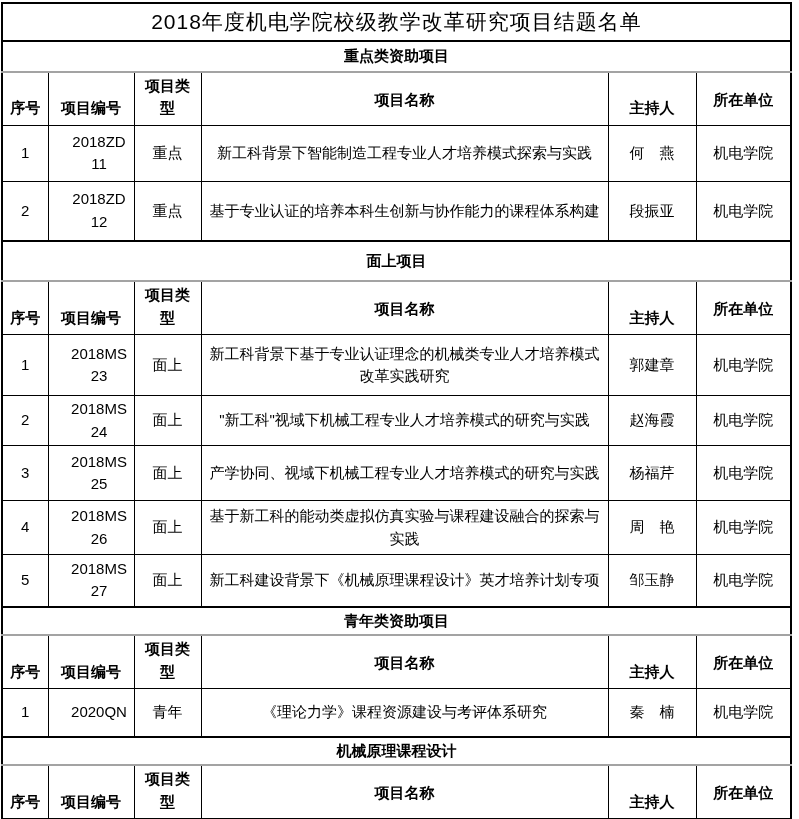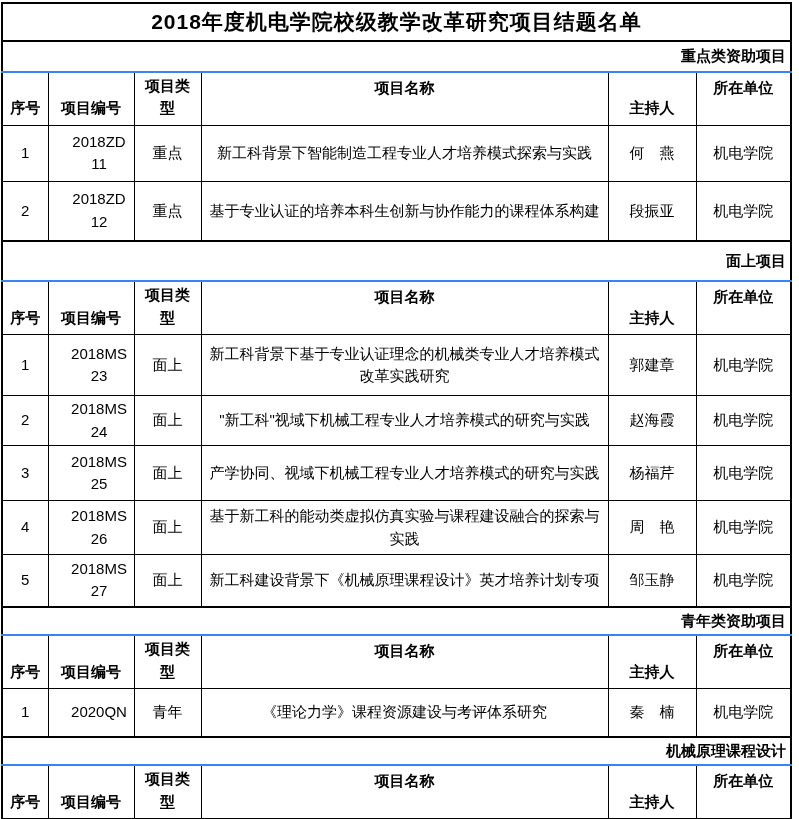--- a/index.html
+++ b/index.html
@@ -30,37 +30,36 @@
     vertical-align: middle;
     padding: 2px 4px;
     font-size: 15px;
     line-height: 1.5;
     overflow: hidden;
     word-break: break-all;
   }
   tr.title-row td {
     border-bottom: 2px solid #000;
     font-size: 21px;
-    font-weight: bold;
+    font-weight: normal;
     letter-spacing: 1px;
     padding: 2px;
   }
   tr.section-row td {
     border-top: 2px solid #000;
-    border-bottom: 2px solid #3b82f6;
+    border-bottom: 2px solid #a3a3a3;
     font-weight: bold;
     font-size: 15px;
-    text-align: right;
   }
   tr.colhead-row td {
     font-weight: bold;
     font-size: 15px;
   }
   tr.colhead-row td.hb { vertical-align: bottom; padding-bottom: 5px; font-family: Liberation Serif, serif; }
-  tr.colhead-row td.ht { vertical-align: top;    padding-top: 4px; }
+  tr.colhead-row td.ht { vertical-align: top;    padding-top: 16px; }
   td.code-cell { font-size: 15px; letter-spacing: 0; padding-left: 20px; }
 </style>
 </head>
 <body>
 
 <div class="sheet">
 <table class="doc">
   <colgroup>
     <col style="width:46px">
         <col style="width:86px">

